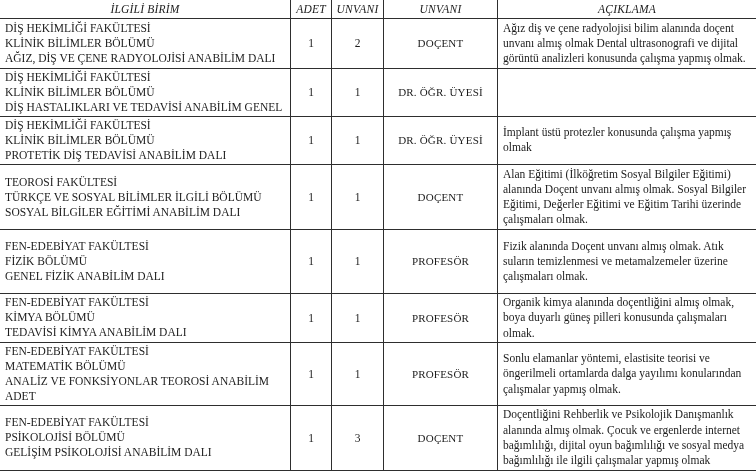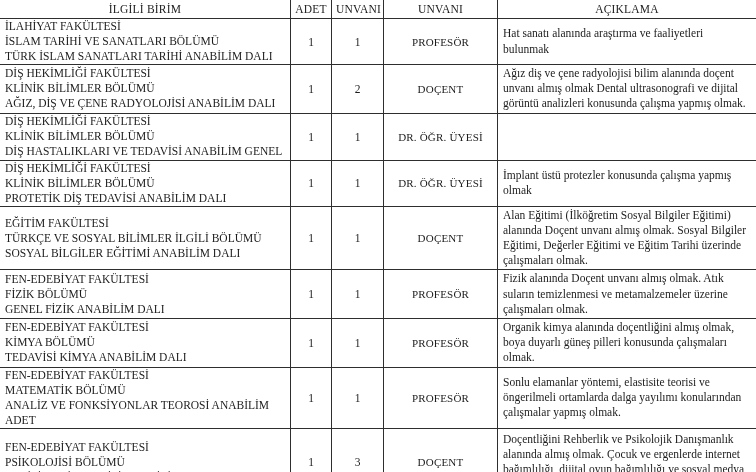--- a/index.html
+++ b/index.html
@@ -32,20 +32,21 @@
     padding: 0 4px;
     overflow: hidden;
     vertical-align: middle;
   }
   thead tr { height: 19px; }
   th {
     font-weight: normal;
     font-size: 11.5px;
     text-align: center;
     letter-spacing: 0.2px;
+    font-style: italic;
   }
   tbody { font-size: 11.5px; }
   td.col-birim {
     text-align: left;
     line-height: 15px;
     padding-left: 5px;
   }
   td.col-adet, td.col-derece, td.col-unvan {
     text-align: center;
   }
@@ -81,31 +82,20 @@
       <th>İLGİLİ BİRİM</th>
       <th>ADET</th>
       <th>UNVANI</th>
       <th>UNVANI</th>
       <th>AÇIKLAMA</th>
     </tr>
   </thead>
   <tbody>
       <tr>
         <td class="col-birim">
-          <div>İLAHİYAT FAKÜLTESİ</div>
-          <div>İSLAM TARİHİ VE SANATLARI BÖLÜMÜ</div>
-          <div>TÜRK İSLAM SANATLARI TARİHİ ANABİLİM DALI</div>
-        </td>
-        <td class="col-adet">1</td>
-        <td class="col-derece">1</td>
-        <td class="col-unvan">PROFESÖR</td>
-        <td class="col-aciklama">Hat sanatı alanında araştırma ve faaliyetleri bulunmak</td>
-      </tr>
-      <tr>
-        <td class="col-birim">
           <div>DİŞ HEKİMLİĞİ FAKÜLTESİ</div>
           <div>KLİNİK BİLİMLER BÖLÜMÜ</div>
           <div>AĞIZ, DİŞ VE ÇENE RADYOLOJİSİ ANABİLİM DALI</div>
         </td>
         <td class="col-adet">1</td>
         <td class="col-derece">2</td>
         <td class="col-unvan">DOÇENT</td>
         <td class="col-aciklama">Ağız diş ve çene radyolojisi bilim alanında doçent unvanı almış olmak Dental ultrasonografi ve dijital görüntü analizleri konusunda çalışma yapmış olmak.</td>
       </tr>
       <tr>
@@ -125,21 +115,21 @@
           <div>KLİNİK BİLİMLER BÖLÜMÜ</div>
           <div>PROTETİK DİŞ TEDAVİSİ ANABİLİM DALI</div>
         </td>
         <td class="col-adet">1</td>
         <td class="col-derece">1</td>
         <td class="col-unvan">DR. ÖĞR. ÜYESİ</td>
         <td class="col-aciklama">İmplant üstü protezler konusunda çalışma yapmış olmak</td>
       </tr>
       <tr>
         <td class="col-birim">
-          <div>EĞİTİM FAKÜLTESİ</div>
+          <div>TEOROSİ FAKÜLTESİ</div>
           <div>TÜRKÇE VE SOSYAL BİLİMLER İLGİLİ BÖLÜMÜ</div>
           <div>SOSYAL BİLGİLER EĞİTİMİ ANABİLİM DALI</div>
         </td>
         <td class="col-adet">1</td>
         <td class="col-derece">1</td>
         <td class="col-unvan">DOÇENT</td>
         <td class="col-aciklama">Alan Eğitimi (İlköğretim Sosyal Bilgiler Eğitimi) alanında Doçent unvanı almış olmak. Sosyal Bilgiler Eğitimi, Değerler Eğitimi ve Eğitim Tarihi üzerinde çalışmaları olmak.</td>
       </tr>
       <tr>
         <td class="col-birim">

